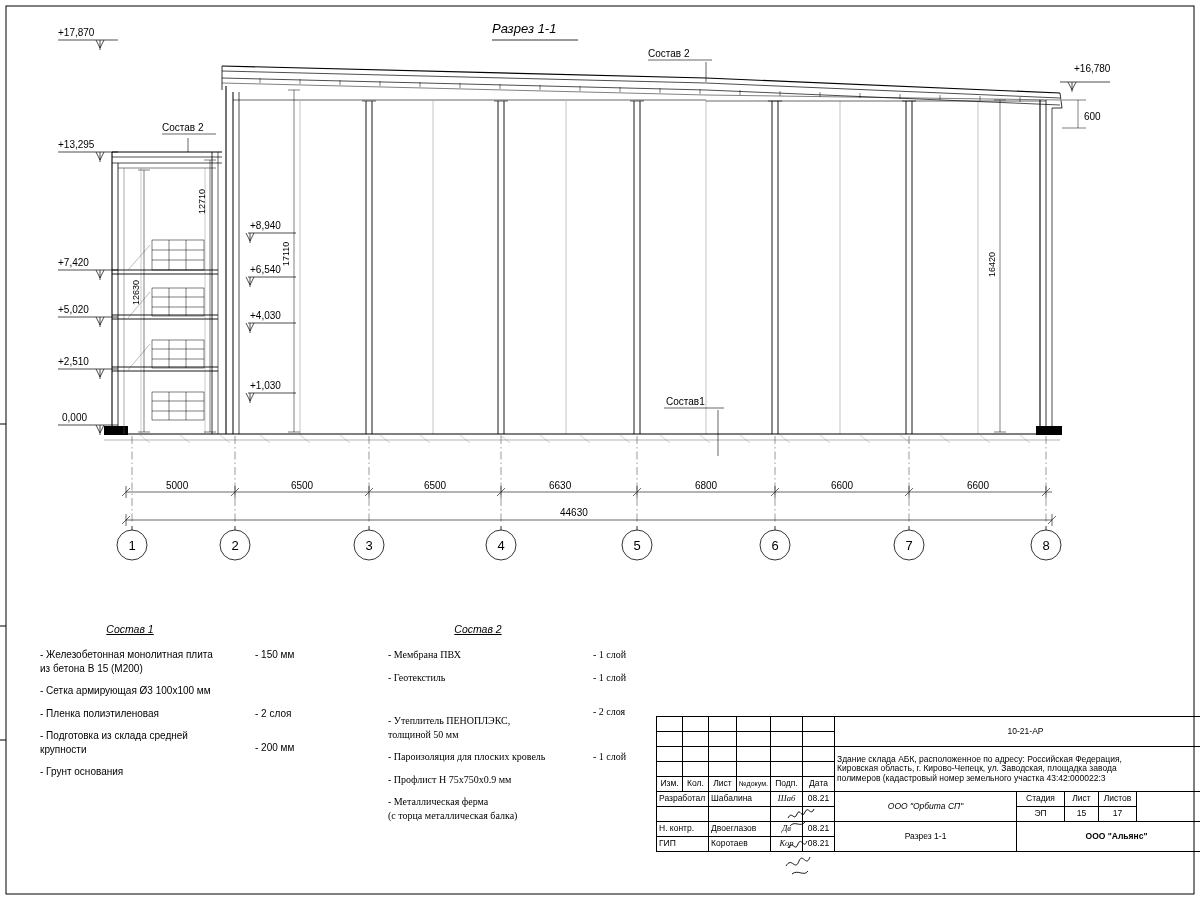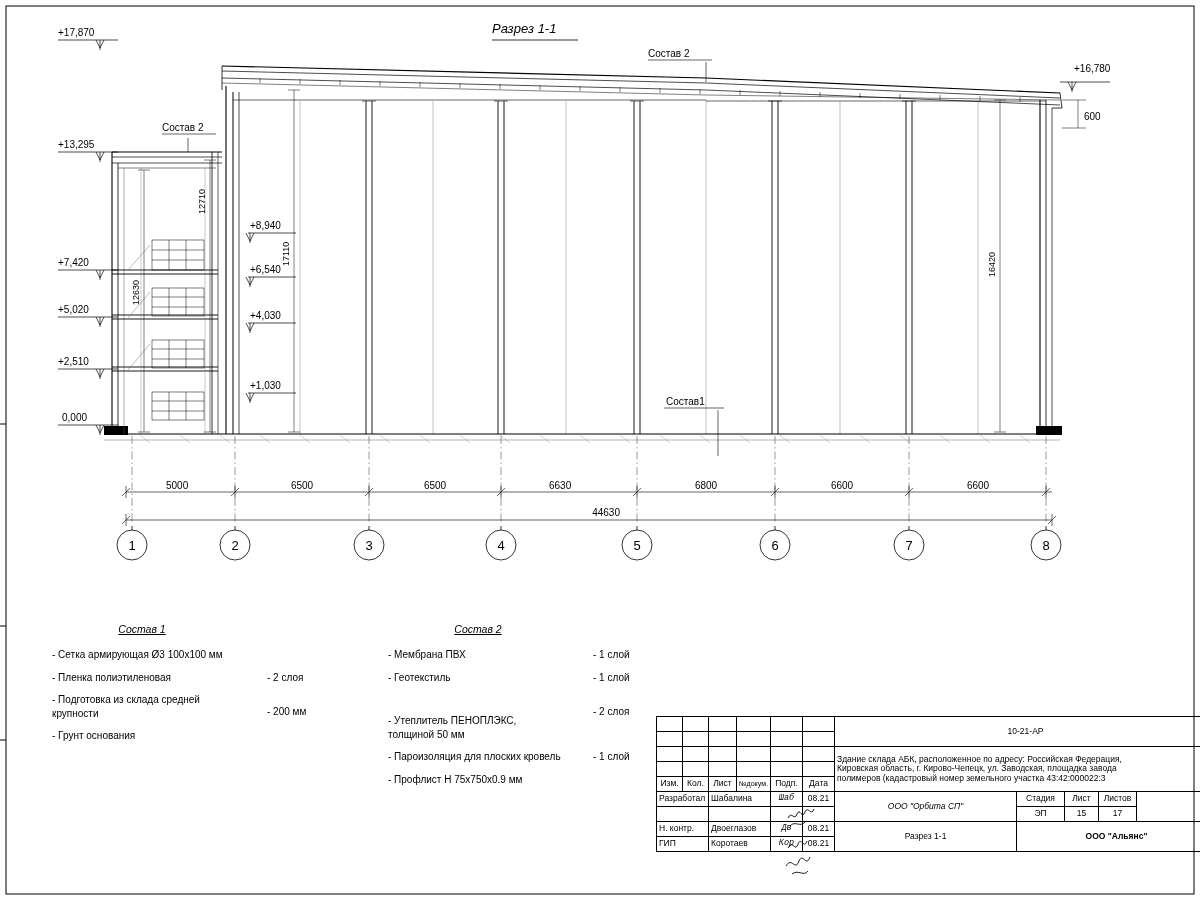--- a/index.html
+++ b/index.html
@@ -80,21 +80,21 @@
     vertical-align: middle;
     font-size: 8.5px;
     line-height: 1.1;
   }
   td.c { text-align: center; }
   td.l { text-align: left; }
   .bigtitle { font-size: 12px; text-align: center; }
   .orgname { font-style: italic; font-size: 11px; text-align: center; }
   .orgname2 { font-weight: bold; font-size: 12px; text-align: center; }
   .descr { font-size: 8px; line-height: 1.25; text-align: left; }
-  .sign { font-family: Liberation Mono, monospace; font-style: italic; font-size: 11px; }
+  .sign { font-family: Liberation Serif, serif; font-style: italic; font-size: 11px; }
   .centerlabel { text-align: center; font-size: 10px; }
 </style>
 </head>
 <body>
 
 <div id="sheet">
 
   <svg class="layer" viewBox="0 0 1200 900">
     <rect x="6" y="6" width="1188" height="888" fill="none" stroke="#000" stroke-width="1"></rect>
     <line x1="0" y1="424" x2="6" y2="424" stroke="#000" stroke-width="1"></line>
@@ -429,34 +429,39 @@
   <div class="txtblock" style="left:648px; top:47px;">Состав 2</div>
   <div class="txtblock" style="left:666px; top:395px;">Состав1</div>
 
   <div class="txtblock" style="left:166px; top:479px; width:40px; ">5000</div>
   <div class="txtblock" style="left:282px; top:479px; width:40px; text-align:center;">6500</div>
   <div class="txtblock" style="left:415px; top:479px; width:40px; text-align:center;">6500</div>
   <div class="txtblock" style="left:549px; top:479px; width:40px; text-align:left;">6630</div>
   <div class="txtblock" style="left:686px; top:479px; width:40px; text-align:center;">6800</div>
   <div class="txtblock" style="left:822px; top:479px; width:40px; text-align:center;">6600</div>
   <div class="txtblock" style="left:958px; top:479px; width:40px; text-align:center;">6600</div>
-  <div class="txtblock" style="left:560px; top:506px; width:60px; text-align:right;">44630</div>
+  <div class="txtblock" style="left:560px; top:506px; width:60px; text-align:left;">44630</div>
 
   <div class="txtblock" style="left:112px; top:537px; width:40px; text-align:center; font-size:13px;">1</div>
   <div class="txtblock" style="left:215px; top:537px; width:40px; text-align:center; font-size:13px;">2</div>
   <div class="txtblock" style="left:349px; top:537px; width:40px; text-align:center; font-size:13px;">3</div>
   <div class="txtblock" style="left:481px; top:537px; width:40px; text-align:center; font-size:13px;">4</div>
   <div class="txtblock" style="left:617px; top:537px; width:40px; text-align:center; font-size:13px;">5</div>
   <div class="txtblock" style="left:755px; top:537px; width:40px; text-align:center; font-size:13px;">6</div>
   <div class="txtblock" style="left:889px; top:537px; width:40px; text-align:center; font-size:13px;">7</div>
   <div class="txtblock" style="left:1026px; top:537px; width:40px; text-align:center; font-size:13px;">8</div>
 
-  <div class="txtblock" style="left:52px; top:622px; width:300px;">
+  <div class="txtblock" style="left:40px; top:622px; width:300px;">
     <div class="sostav-head" style="width:180px;">Состав 1</div>
     <div style="margin-top:12px;">
+      <div class="spec-row">
+        <span class="spec-name" style="white-space:pre-line;">- Железобетонная  монолитная плита
+   из бетона В 15 (М200)</span>
+        <span class="spec-val">- 150 мм</span>
+      </div>
       <div class="spec-row">
         <span class="spec-name" style="white-space:pre-line;">- Сетка армирующая Ø3 100х100 мм</span>
         <span class="spec-val"></span>
       </div>
       <div class="spec-row">
         <span class="spec-name" style="white-space:pre-line;">- Пленка полиэтиленовая</span>
         <span class="spec-val">- 2 слоя</span>
       </div>
       <div class="spec-row">
         <span class="spec-name" style="white-space:pre-line;">- Подготовка из склада средней
@@ -465,40 +470,45 @@
       </div>
       <div class="spec-row">
         <span class="spec-name" style="white-space:pre-line;">- Грунт основания</span>
         <span class="spec-val"></span>
       </div>
     </div>
   </div>
 
   <div class="txtblock" style="left:388px; top:622px; width:290px;">
     <div class="sostav-head" style="width:180px;">Состав 2</div>
-    <div style="margin-top:12px;">
+    <div style="margin-top:12px;font-family:Liberation Serif, serif;">
       <div class="spec-row">
         <span class="spec-name" style="white-space:pre-line;">- Мембрана ПВХ</span>
         <span class="spec-val2">- 1 слой</span>
       </div>
       <div class="spec-row">
         <span class="spec-name" style="white-space:pre-line;">- Геотекстиль</span>
         <span class="spec-val2">- 1 слой</span>
       </div>
       <div class="spec-row">
         <span class="spec-name" style="white-space:pre-line;margin-top:21px;">- Утеплитель ПЕНОПЛЭКС,
    толщиной 50 мм</span>
         <span class="spec-val2" style="top:12px;">- 2 слоя</span>
       </div>
       <div class="spec-row">
         <span class="spec-name" style="white-space:pre-line;">- Пароизоляция для плоских кровель</span>
         <span class="spec-val2">- 1 слой</span>
       </div>
       <div class="spec-row">
         <span class="spec-name" style="white-space:pre-line;">- Профлист Н 75х750х0.9 мм</span>
+        <span class="spec-val2"></span>
+      </div>
+      <div class="spec-row">
+        <span class="spec-name" style="white-space:pre-line;">- Металлическая ферма
+  (с торца металлическая балка)</span>
         <span class="spec-val2"></span>
       </div>
     </div>
   </div>
 
   <div id="stamp">
     <table>
       <colgroup>
         <col style="width:26px">
           <col style="width:26px">

